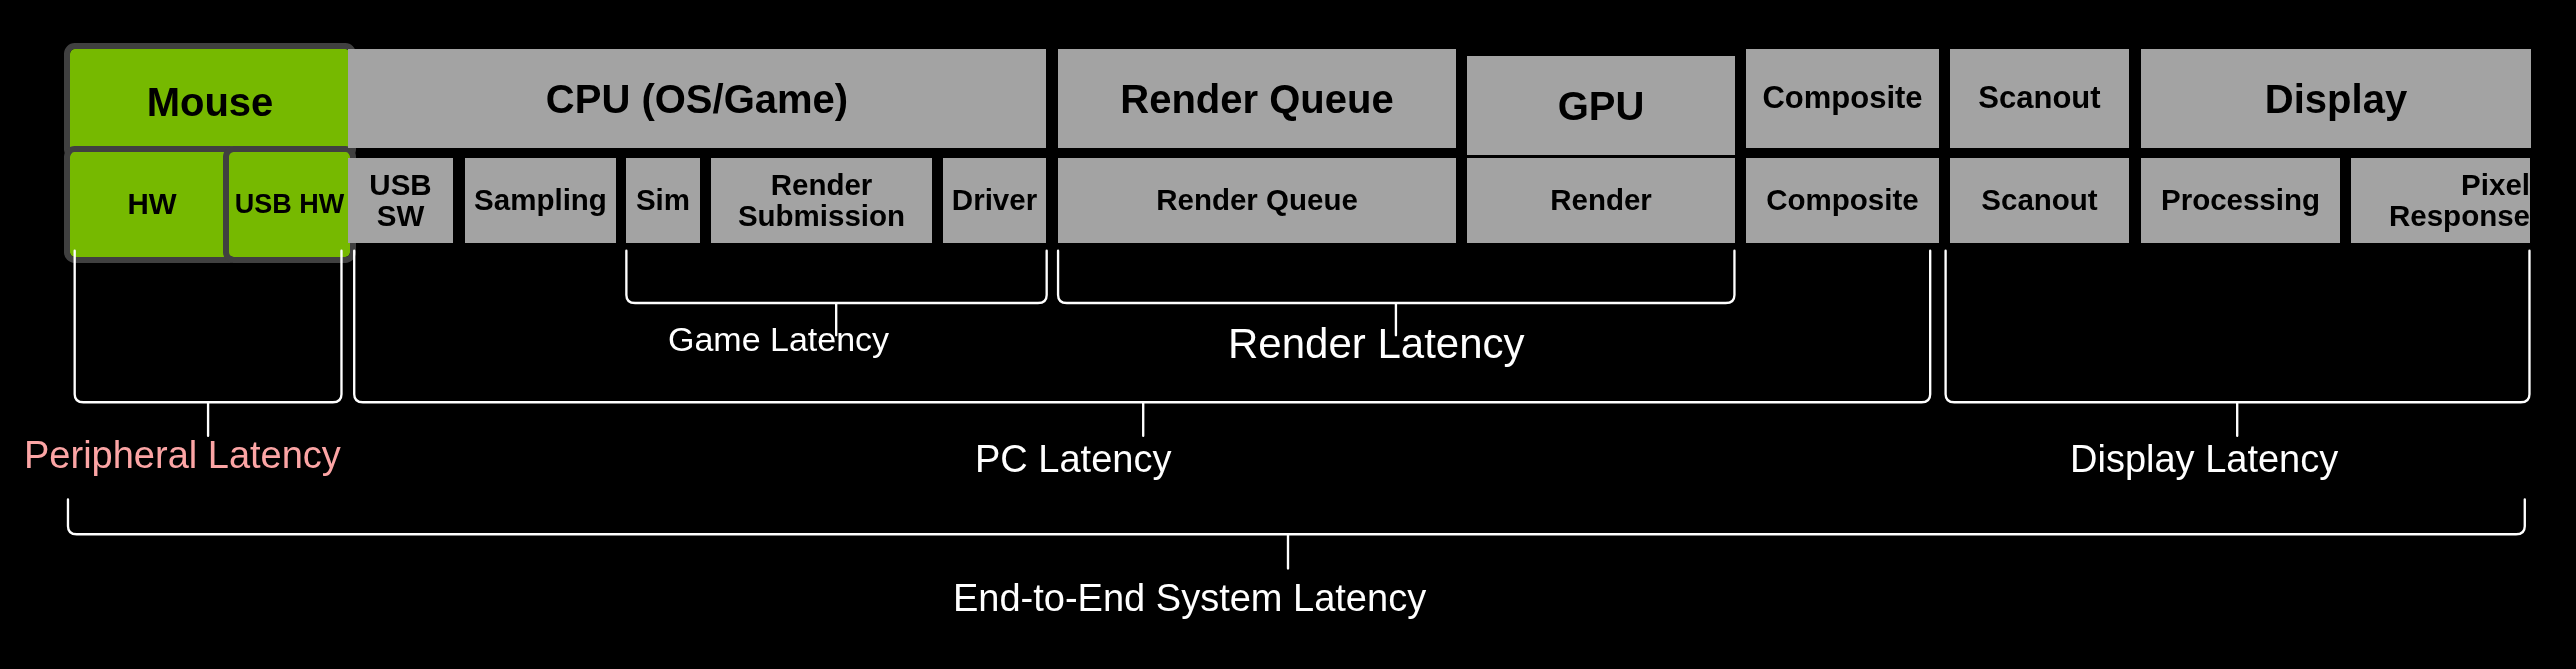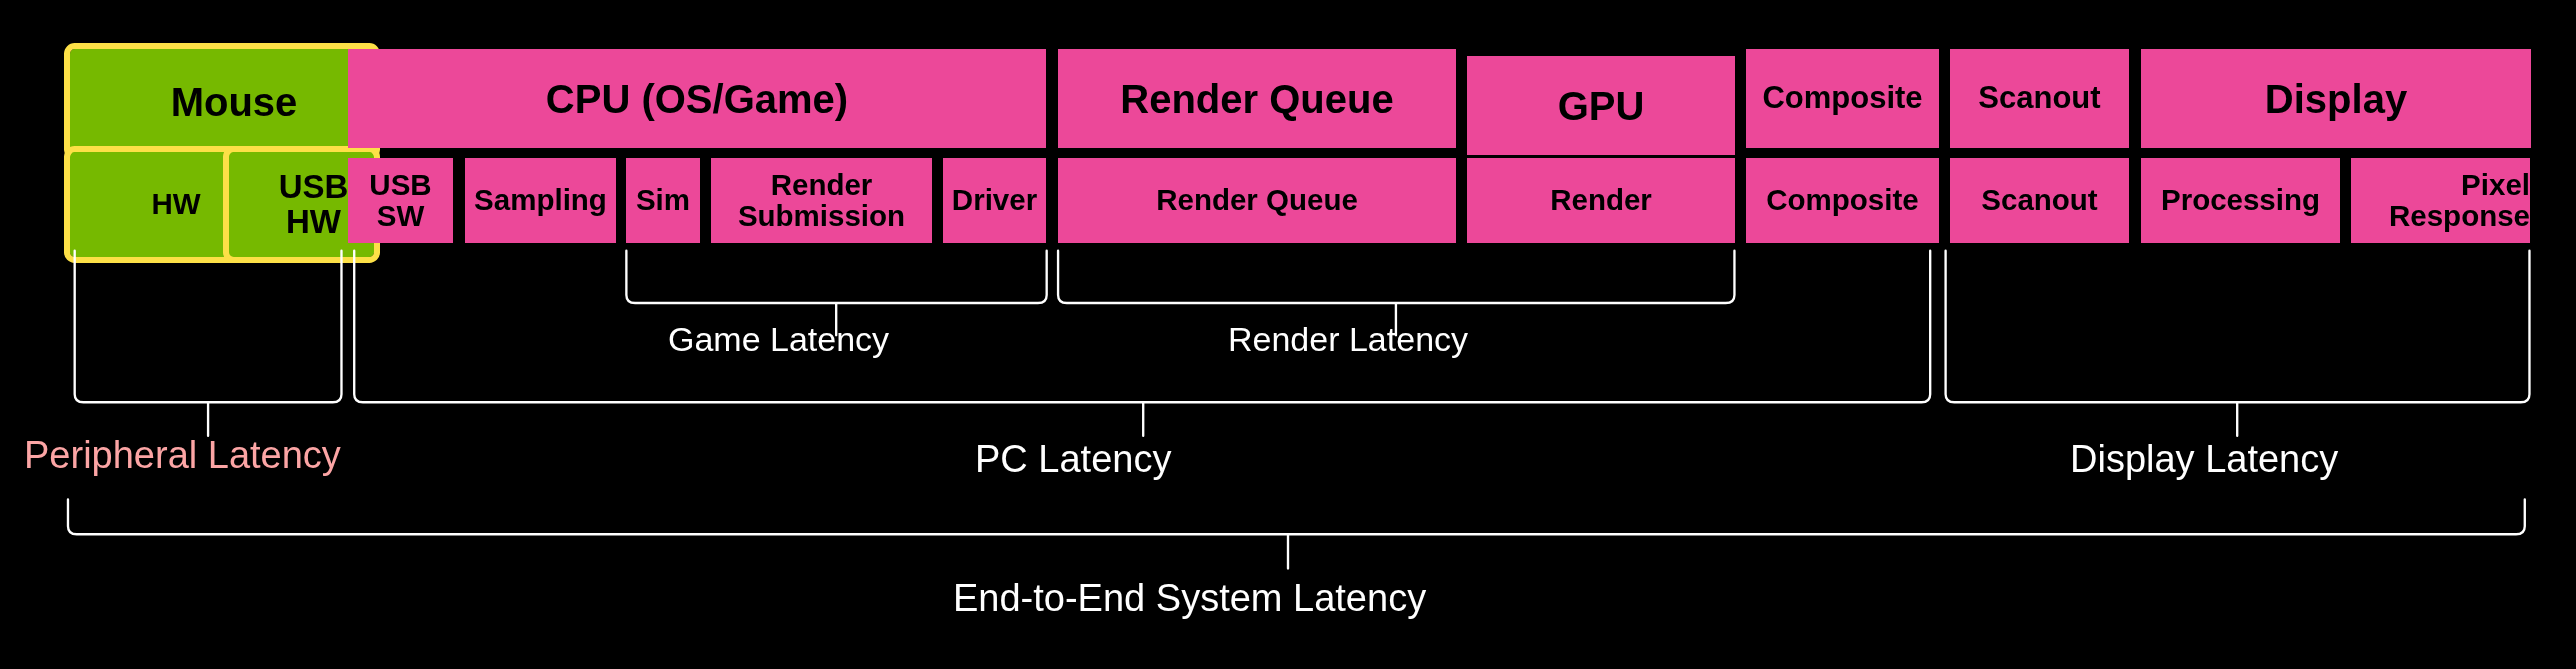--- a/index.html
+++ b/index.html
@@ -1,64 +1,64 @@
 <!DOCTYPE html>
 <html style="font-size:10.7px"><head>
 <meta charset="utf-8">
 <style>
   html,body{margin:0;padding:0;background:#000;}
   #canvas{
     position:relative;width:2576px;height:669px;background:#000;overflow:hidden;
     font-family:"Liberation Sans","DejaVu Sans",sans-serif;
   }
   .box{
-    position:absolute;background:#ec4899;color:#000;
+    position:absolute;background:#a3a3a3;color:#000;
     display:flex;align-items:center;justify-content:center;
     text-align:center;font-weight:bold;line-height:1.05;
   }
   .hdr{font-size:40px;}
   .hdr-sm{font-size:31px;}
   .sub{font-size:29.5px;}
   
   .wbox{
-    position:absolute;background:#76B900;border:6px solid #fde047;border-radius:10.7px;
+    position:absolute;background:#76B900;border:6px solid #404040;border-radius:10.7px;
     background-clip:padding-box;color:#000;display:flex;align-items:center;justify-content:center;
-    text-align:center;font-weight:bold;line-height:1.05;padding-left:24px;
+    text-align:center;font-weight:bold;line-height:1.05;
   }
   
   #box-mouse  {left:64px;  top:43px;  width:280px; height:105px; font-size:40px;}
   #box-cpu    {left:348px; top:49px;  width:698px;height:99px;}
   #box-rq     {left:1058px;top:49px;  width:398px; height:99px;}
   #box-gpu    {left:1467px;top:56px;  width:268px; height:99px;}
   #box-comp   {left:1746px;top:49px;  width:193px; height:99px;}
   #box-scan   {left:1950px;top:49px;  width:179px; height:99px;}
   #box-disp   {left:2141px;top:49px;  width:390px; height:99px;}
   
   #box-hw     {left:64px;  top:146px; width:164px; height:105px; font-size:29.5px;}
-  #box-usbhw  {left:223px; top:146px; width:121px; height:105px; font-size:33px;}
+  #box-usbhw  {left:223px; top:146px; width:121px; height:105px; font-size:27px;}
   #box-usbsw  {left:348px; top:158px; width:105px; height:85px;}
   #box-samp   {left:465px; top:158px; width:151px; height:85px;}
   #box-sim    {left:626px; top:158px; width:74px; height:85px;}
   #box-rsub   {left:711px;top:158px; width:221px; height:85px;}
   #box-driver {left:943px;top:158px; width:103px; height:85px;}
   #box-rq2    {left:1058px;top:158px; width:398px; height:85px;}
   #box-render {left:1467px;top:158px; width:268px; height:85px;}
   #box-comp2  {left:1746px;top:158px; width:193px; height:85px;}
   #box-scan2  {left:1950px;top:158px; width:179px; height:85px;}
   #box-proc   {left:2141px;top:158px; width:199px; height:85px;}
   #box-pixel  {left:2351px;top:158px; width:179px; height:85px;text-align:right;}
   
   #braces{position:absolute;left:0;top:0;width:2576px;height:669px;}
   #braces path{fill:none;stroke:#fff;stroke-width:3.5;stroke-linecap:round;stroke-linejoin:round;}
   
   .latency-label{
     position:absolute;color:#fff;font-weight:normal;font-size:38px;line-height:1.1;
   }
   #lbl-game    {left:668px; top:321px; width:335px; font-size:34px;}
-  #lbl-render  {left:1228px;top:321px; width:335px; font-size:34px;}
+  #lbl-render  {left:1228px;top:321px; width:335px; font-size:42px;}
   #lbl-periph  {left:24px;  top:435px; width:402px; color:#fca5a5;}
   #lbl-pc      {left:975px;top:439px; width:335px;}
   #lbl-display {left:2070px;top:439px; width:335px;}
   #lbl-e2e     {left:953px;top:578px; width:671px;}
 </style>
 </head>
 <body>
 
 <div id="canvas">
 

